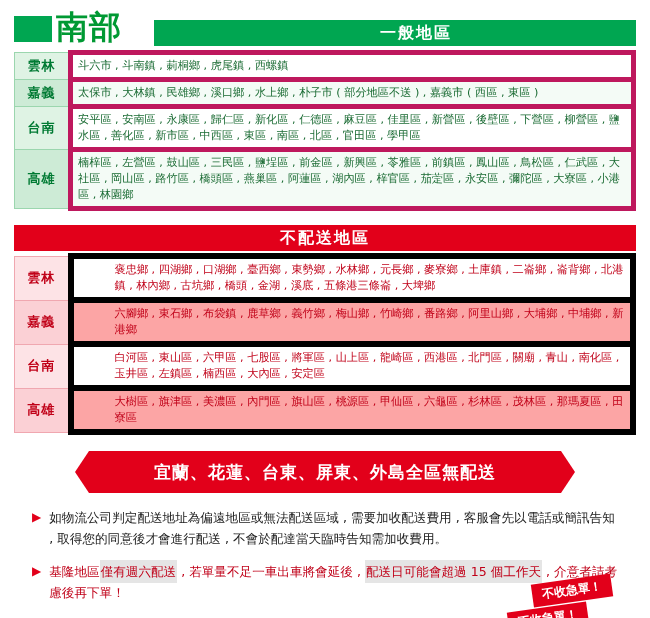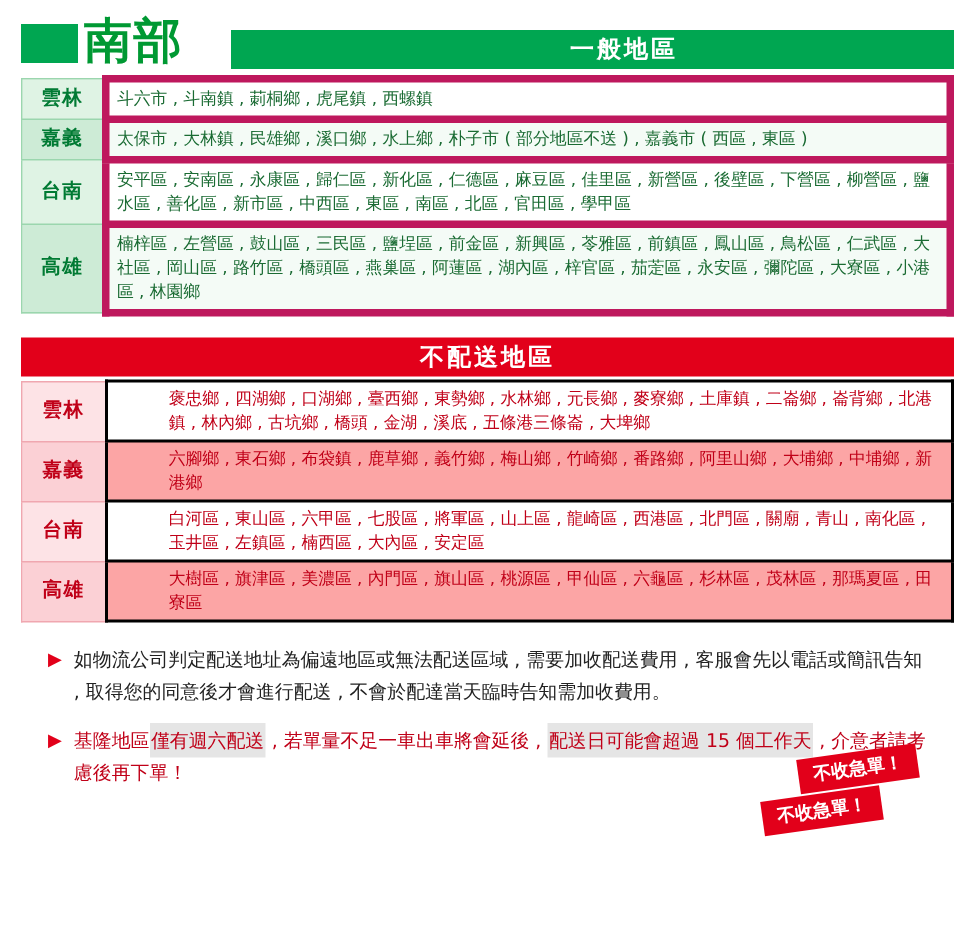--- a/index.html
+++ b/index.html
@@ -102,21 +102,21 @@
     line-height: 26px;
     letter-spacing: 2px;
     font-family: "DejaVu Sans", sans-serif;
   }
   .red .lbl {
     background: #fde3e6;
     color: #c00018;
     border: 1px solid #f0a7b0;
   }
   .red .cell {
-    border: 2px solid #000000;
+    border: 6px solid #000000;
     color: #c00018;
     background: #ffffff;
     padding-left: 41px;
   }
   .red tr.alt .lbl { background: #fbd0d5; }
   .red tr.alt .cell { background: #fca5a5; }
 
   
   .banner-wrap {
     position: relative;
@@ -241,20 +241,23 @@
       <td class="lbl">台南</td>
       <td class="cell">白河區 , 東山區 , 六甲區 , 七股區 , 將軍區 , 山上區 , 龍崎區 , 西港區 , 北門區 , 關廟 , 青山 , 南化區 , 玉井區 , 左鎮區 , 楠西區 , 大內區 , 安定區</td>
     </tr>
     <tr class="alt">
       <td class="lbl">高雄</td>
       <td class="cell">大樹區 , 旗津區 , 美濃區 , 內門區 , 旗山區 , 桃源區 , 甲仙區 , 六龜區 , 杉林區 , 茂林區 , 那瑪夏區 , 田寮區</td>
     </tr>
   </tbody>
     </table>
 
+  <div class="banner-wrap">
+    <div class="banner">宜蘭、花蓮、台東、屏東、外島全區無配送</div>
+  </div>
 
   <div class="notes">
 
     <div class="note">
       <span class="bullet">▶</span>
       <span class="note-text dark">如物流公司判定配送地址為偏遠地區或無法配送區域 , 需要加收配送費用 , 客服會先以電話或簡訊告知 , 取得您的同意後才會進行配送 , 不會於配達當天臨時告知需加收費用。</span>
     </div>
 
     <div class="note">
       <span class="bullet">▶</span>

